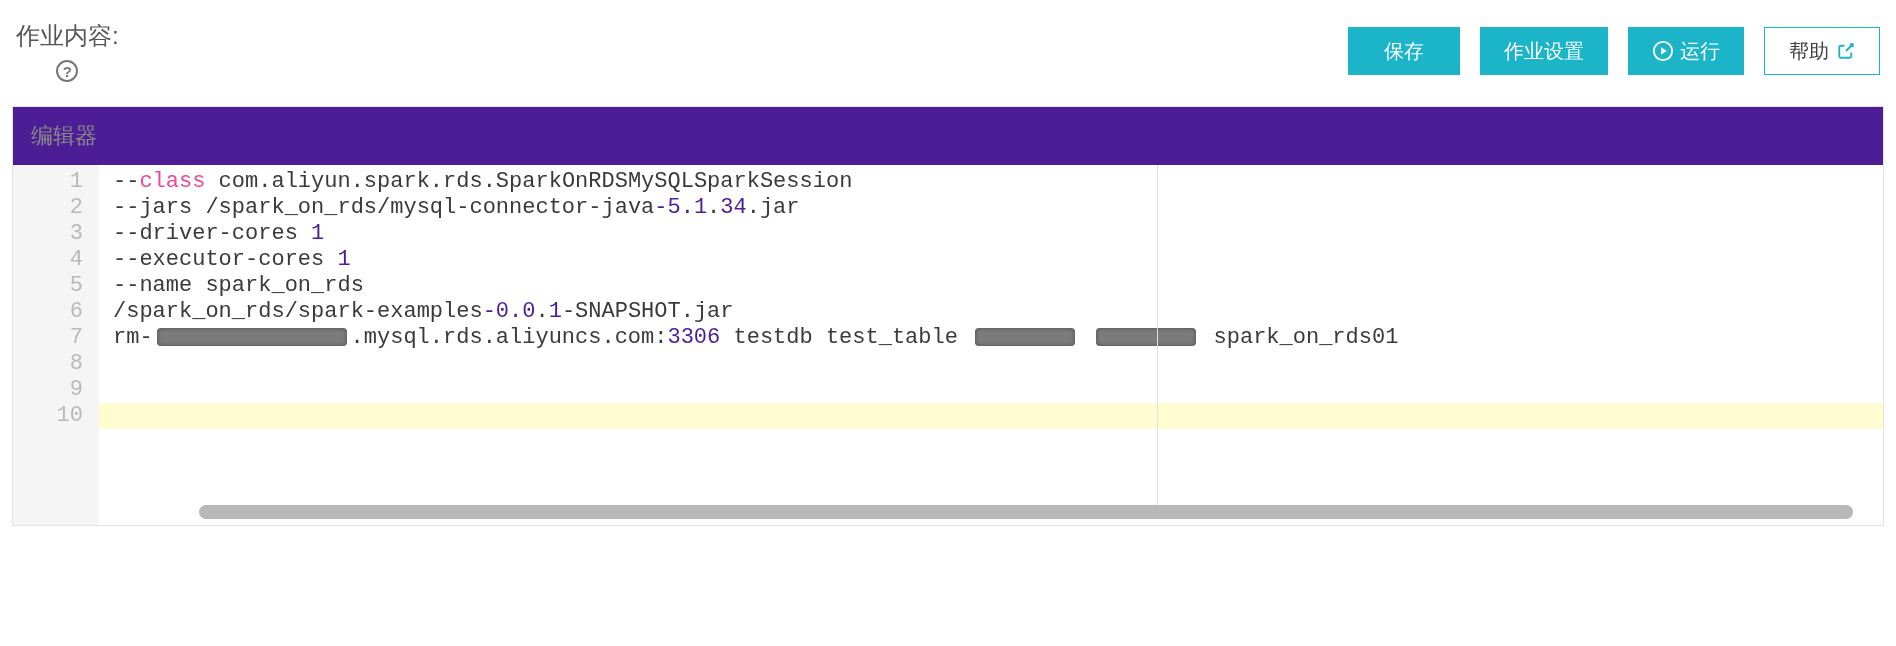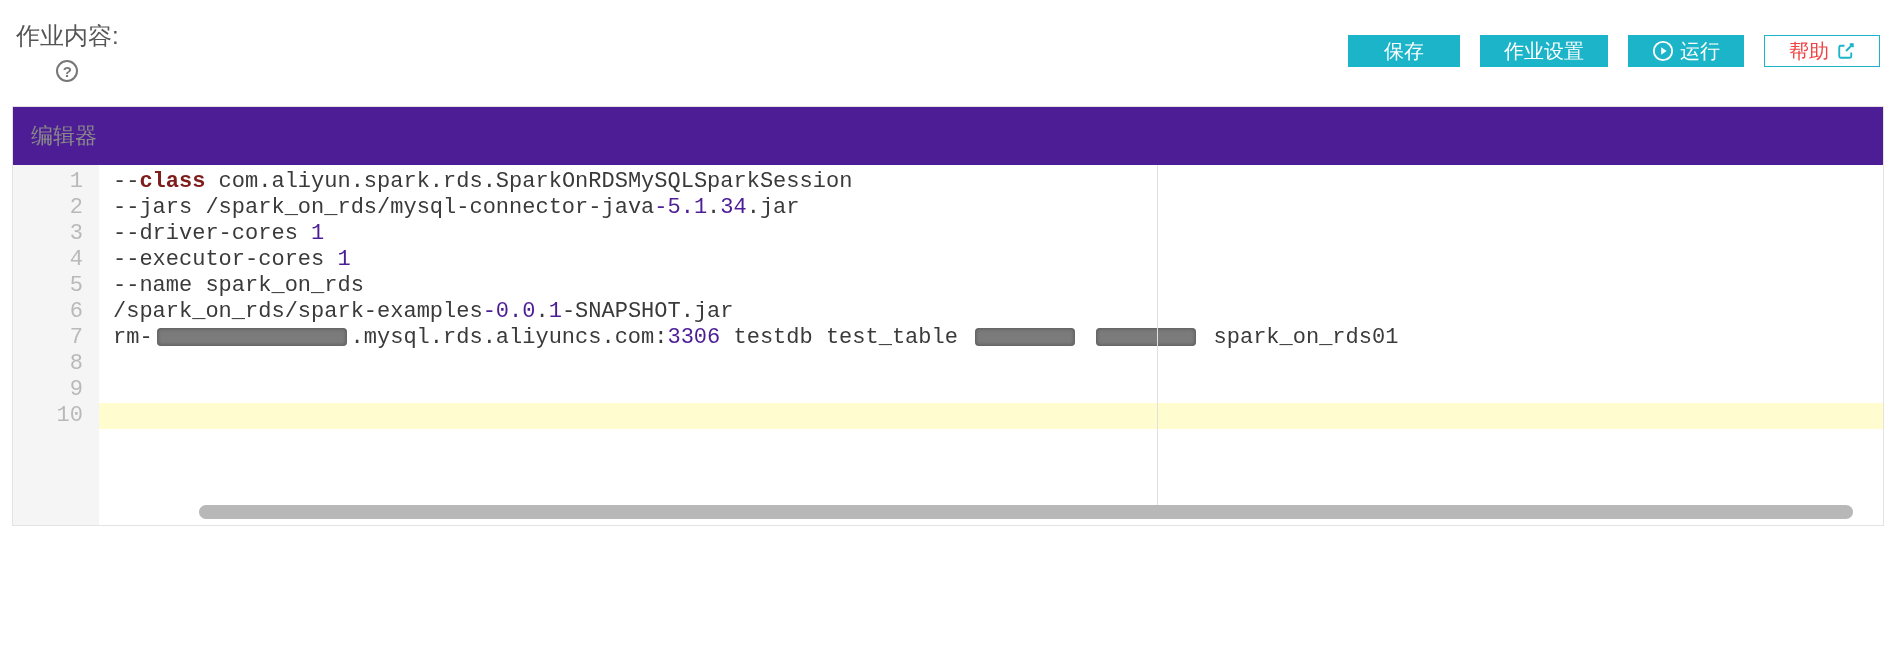--- a/index.html
+++ b/index.html
@@ -41,31 +41,31 @@
   .btn-row {
     display: flex;
     gap: 20px;
   }
   .btn {
     display: inline-flex;
     align-items: center;
     justify-content: center;
     gap: 6px;
     min-width: 112px;
-    height: 32px;
+    height: 48px;
     padding: 0 24px;
     font-size: 20px;
     cursor: pointer;
     border: none;
     background: #1bb4c9;
     color: #fff;
   }
   .btn-outline {
     background: #fff;
-    color: #ef4444;
+    color: #404040;
     border: 1px solid #1bb4c9;
   }
   .run-icon {
     display: inline-flex;
   }
   .ext-icon {
     display: inline-flex;
     margin-left: 2px;
   }
   .editor-frame {
@@ -110,21 +110,21 @@
   }
   .hl-line {
     position: absolute;
     left: 0;
     right: 0;
     height: 26px;
     background: #fffccf;
     z-index: 0;
   }
   .code-line > span { position: relative; z-index: 1; }
-  .kw { font-weight: 700; color: #7f1d1d; }
+  .kw { font-weight: 400; color: #ec4899; }
   .num { color: #4c1d95; }
   .redact {
     display: inline-block;
     vertical-align: middle;
     height: 18px;
     background: #7b7b7b;
     border-radius: 4px;
     filter: blur(0.4px);
     box-shadow: inset 0 0 4px rgba(0,0,0,0.4);
     margin: 0 4px;

